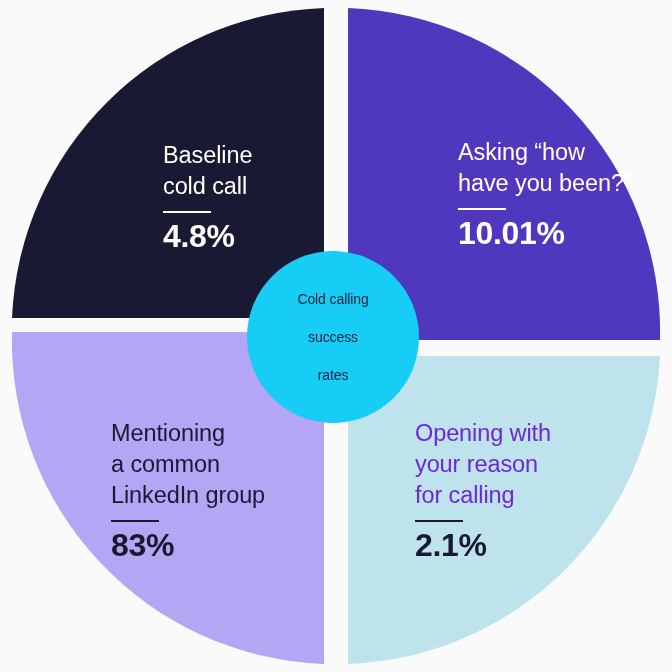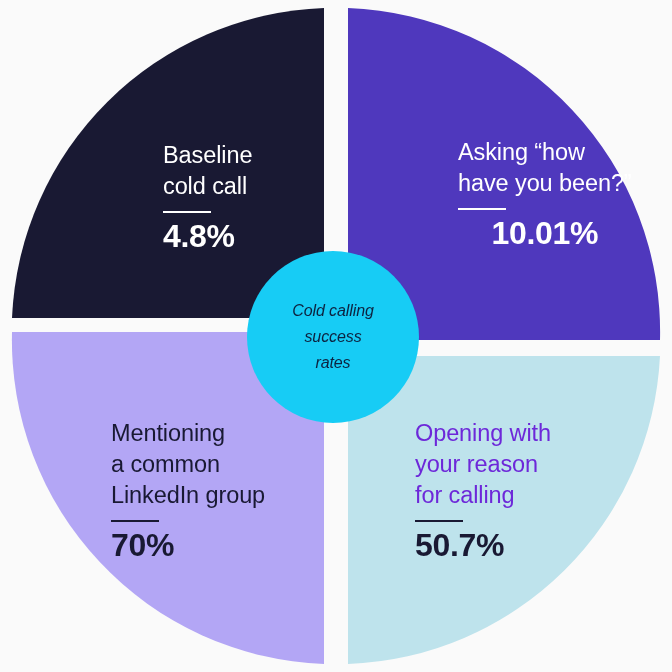--- a/index.html
+++ b/index.html
@@ -79,27 +79,26 @@
     height: 172px;
     border-radius: 50%;
     background: #17ccf5;
     display: flex;
     align-items: center;
     justify-content: center;
     text-align: center;
   }
   #center-hub-text {
     color: #0d2340;
-    font-size: 16px;
-    line-height: 26px;
+    font-size: 14px;
+    line-height: 38px;
     font-weight: 400;
     letter-spacing: -0.1px;
     white-space: pre-line;
     padding: 0 8px;
-    font-style: italic;
   }
 </style>
 </head>
 <body style="background: rgb(250, 250, 250);">
 
 <div id="infographic" style="background: rgb(250, 250, 250);">
 
   <svg id="donut-svg" viewBox="0 0 672 672" aria-hidden="true">
 
     <path id="slice-path-0" d="M 324 8
@@ -129,37 +128,37 @@
     <div class="seg-title" style="color: rgb(255, 255, 255);">Baseline
 cold call</div>
     <div class="seg-rule" style="background: rgb(255, 255, 255);"></div>
     <div class="seg-value" style="color: rgb(255, 255, 255);">4.8%</div>
   </div>
 
   <div class="seg-label on-dark" id="label-asking">
     <div class="seg-title" style="color: rgb(255, 255, 255);">Asking “how
 have you been?”</div>
     <div class="seg-rule" style="background: rgb(255, 255, 255);"></div>
-    <div class="seg-value" style="color: rgb(255, 255, 255); text-align: center;">10.01%</div>
+    <div class="seg-value" style="color: rgb(255, 255, 255);">10.01%</div>
   </div>
 
   <div class="seg-label on-light" id="label-mentions">
     <div class="seg-title" style="color: rgb(25, 25, 51);">Mentioning
 a common
 LinkedIn group</div>
     <div class="seg-rule" style="background: rgb(25, 25, 51);"></div>
-    <div class="seg-value" style="color: rgb(25, 25, 51);">70%</div>
+    <div class="seg-value" style="color: rgb(25, 25, 51);">83%</div>
   </div>
 
   <div class="seg-label on-light" id="label-opening">
     <div class="seg-title" style="color: #6d28d9;">Opening with
 your reason
 for calling</div>
     <div class="seg-rule" style="background: rgb(25, 25, 51);"></div>
-    <div class="seg-value" style="color: rgb(25, 25, 51);">50.7%</div>
+    <div class="seg-value" style="color: rgb(25, 25, 51);">2.1%</div>
   </div>
 
   <div id="center-hub" style="background: rgb(23, 204, 245);">
     <div id="center-hub-text" style="color: rgb(13, 35, 64);">Cold calling
 success
 rates</div>
   </div>
 
 </div>
 

